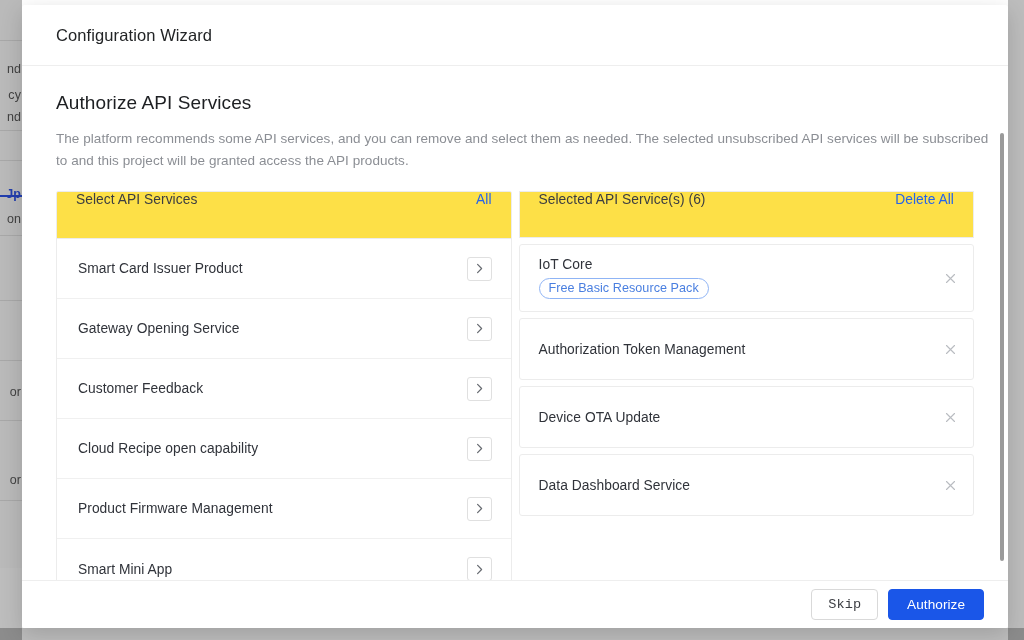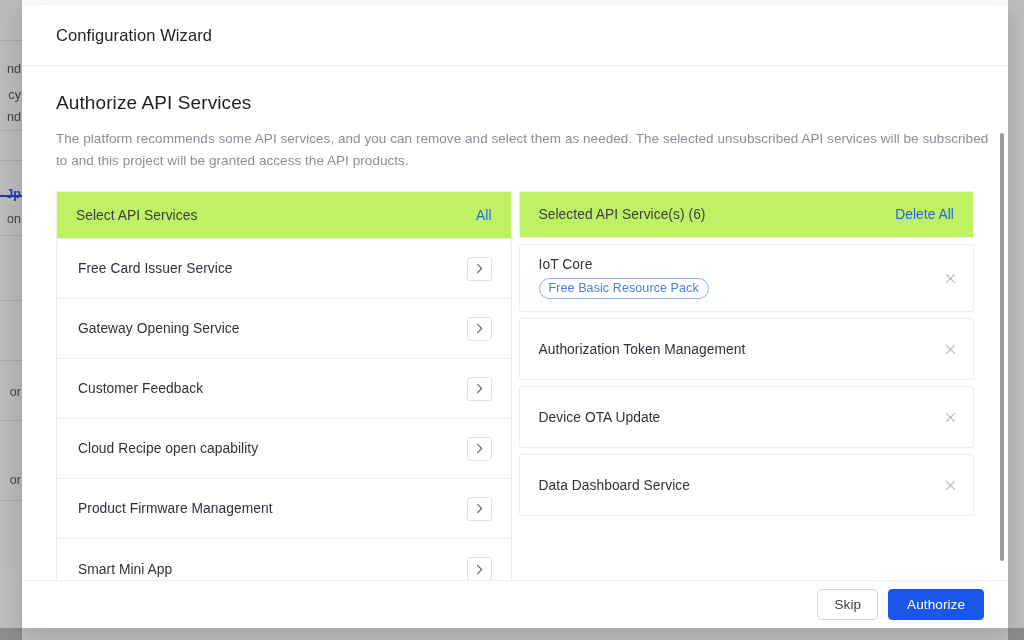--- a/index.html
+++ b/index.html
@@ -113,22 +113,22 @@
     width: 472px;
     display: flex; flex-direction: column;
     overflow: hidden;
   }
   .panel-left { border: 1px solid #ececec; border-radius: 2px; }
   .panel-right { }
 
   .panel-head {
     height: 47px;
     flex: 0 0 47px;
-    background: #bef264;
-    display: flex; align-items: center; justify-content: space-between;
+    background: #fde047;
+    display: flex; justify-content: space-between;
     padding: 0 19px;
     border-bottom: 1px solid #ececec;
   }
   .panel-right .panel-head { border: 1px solid #ececec; border-bottom: 1px solid #ececec; }
   .panel-head-title {
     font-size: 13.8px;
     color: #3b3d42;
     letter-spacing: 0.05px;
   }
   .panel-head-action {
@@ -242,20 +242,21 @@
     display: inline-flex; align-items: center; justify-content: center;
     cursor: pointer;
     letter-spacing: 0.05px;
   }
   .btn-default {
     min-width: 58px;
     padding: 0 16px;
     border: 1px solid #d9d9d9;
     background: #ffffff;
     color: #3b3d42;
+    font-family: Liberation Mono, monospace;
   }
   .btn-primary {
     min-width: 94px;
     padding: 0 18px;
     border: 1px solid #1a56e8;
     background: #1a56e8;
     color: #ffffff;
   }
 </style>
 </head>
@@ -302,21 +303,21 @@
 
       <div class="panels">
 
         <div class="panel panel-left">
           <div class="panel-head">
             <span class="panel-head-title">Select API Services</span>
             <span class="panel-head-action">All</span>
           </div>
           <div class="avail-list" id="avail-list">
               <div class="avail-row">
-                <span class="avail-label">Free Card Issuer Service</span>
+                <span class="avail-label">Smart Card Issuer Product</span>
                 <span class="move-btn">
                   <svg width="11" height="11" viewBox="0 0 11 11" aria-hidden="true">
                     <path d="M3.6 1.4 L7.6 5.5 L3.6 9.6" fill="none" stroke="#666a70" stroke-width="1.2" stroke-linecap="round" stroke-linejoin="round"></path>
                   </svg>
                 </span>
               </div>
               <div class="avail-row">
                 <span class="avail-label">Gateway Opening Service</span>
                 <span class="move-btn">
                   <svg width="11" height="11" viewBox="0 0 11 11" aria-hidden="true">

